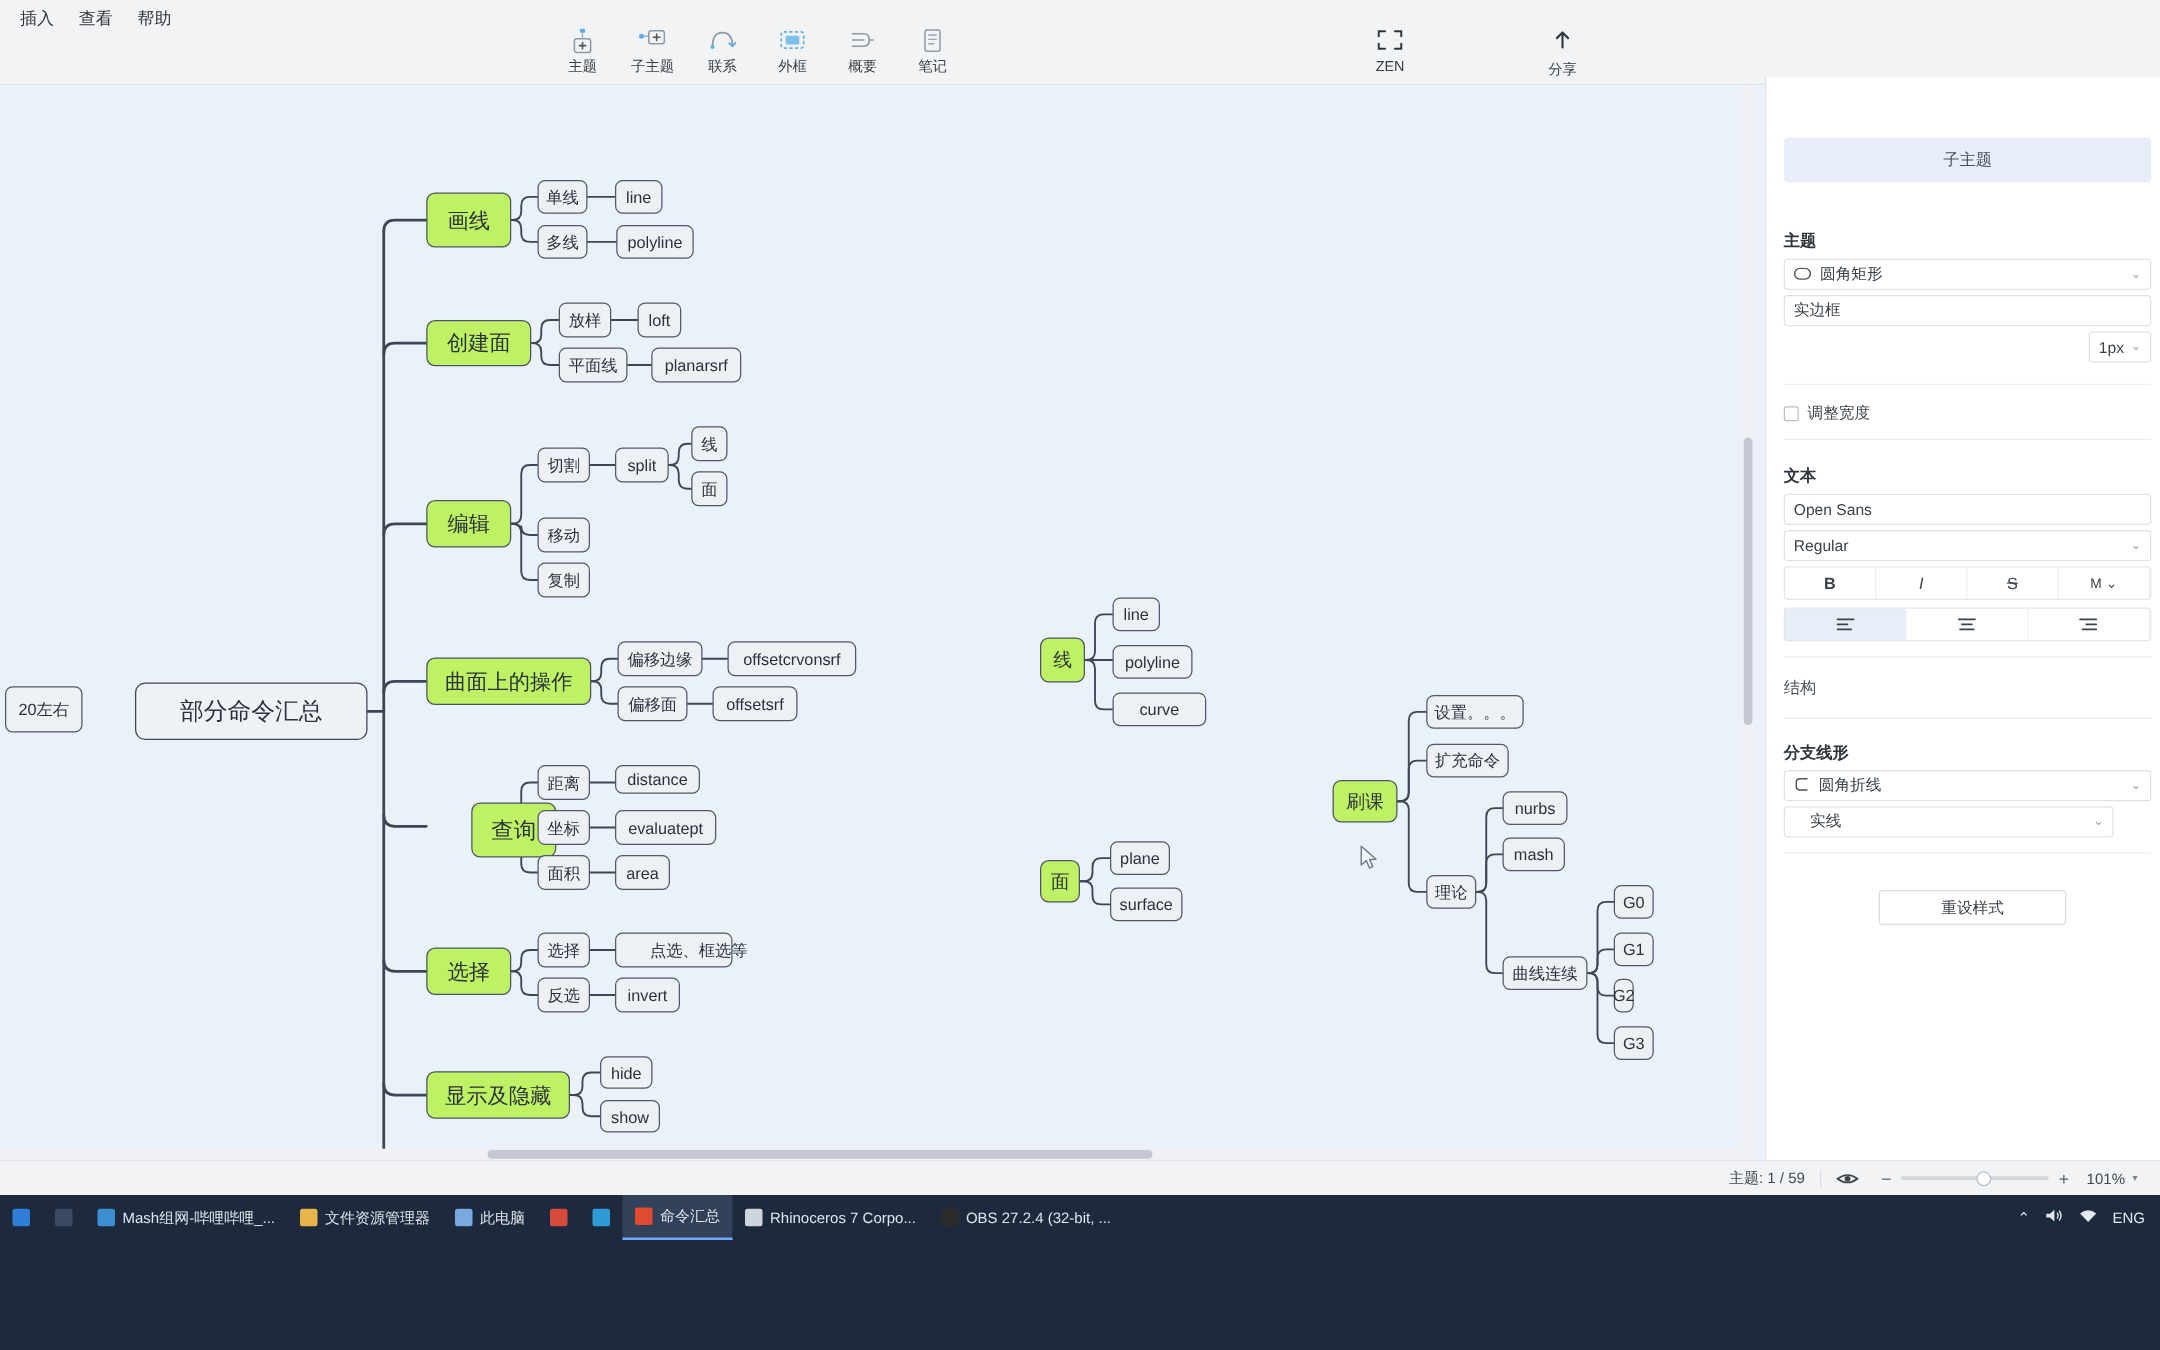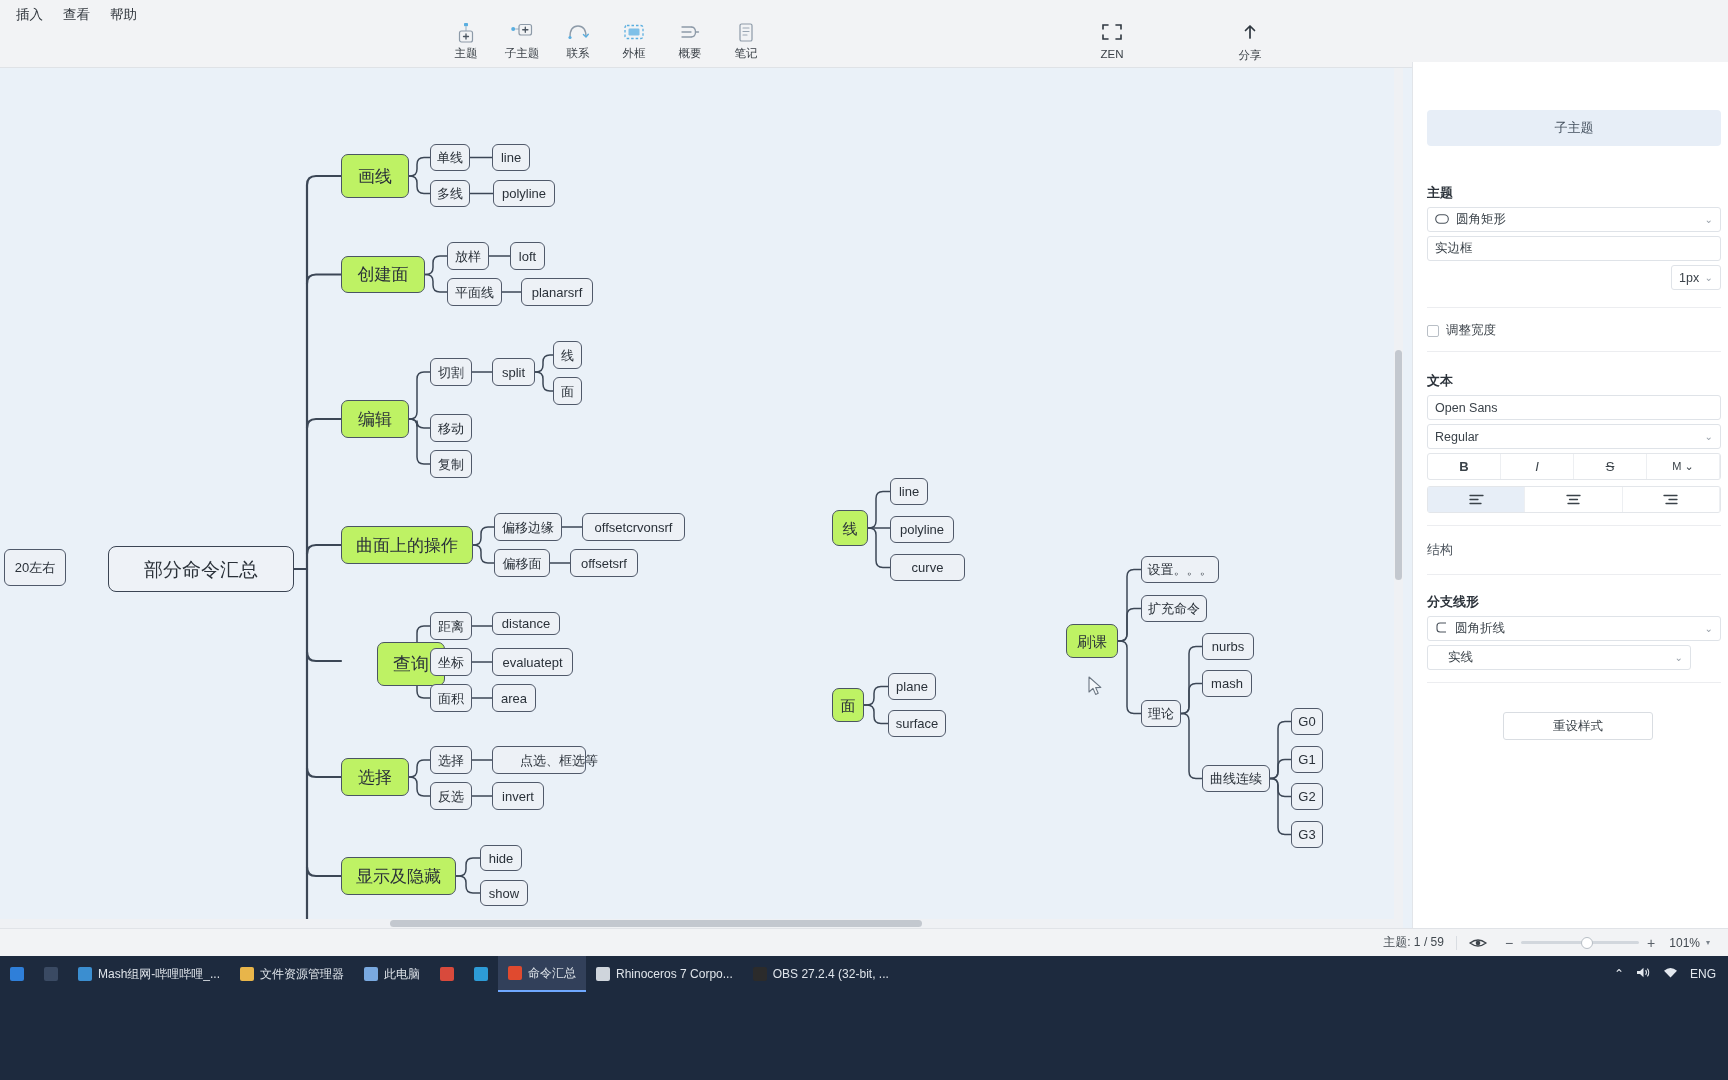--- a/index.html
+++ b/index.html
@@ -451,21 +451,21 @@
       </div>
       <div class="node leaf" style="left: 1202px; top: 697px; width: 68px; height: 27px; font-size: 13px;">
         <span>曲线连续</span>
       </div>
       <div class="node leaf" style="left: 1291px; top: 640px; width: 32px; height: 27px; font-size: 13px;">
         <span>G0</span>
       </div>
       <div class="node leaf" style="left: 1291px; top: 678px; width: 32px; height: 27px; font-size: 13px;">
         <span>G1</span>
       </div>
-      <div class="node leaf" style="left: 1291px; top: 715px; width: 32px; height: 27px; font-size: 13px;">
+      <div class="node leaf" style="left: 1291px; top: 715px; width: 16px; height: 27px; font-size: 13px;">
         <span>G2</span>
       </div>
       <div class="node leaf" style="left: 1291px; top: 753px; width: 32px; height: 27px; font-size: 13px;">
         <span>G3</span>
       </div>
     </div>
   <div id="cursor" style="position: absolute; left: 1088px; top: 608px;">
     <svg width="16" height="22" viewBox="0 0 16 22">
       <path d="M1 1 L1 16 L5 12.4 L7.6 18.4 L10.2 17.3 L7.7 11.6 L12.8 11.4 Z" fill="#f4f7fa" stroke="#6b7682" stroke-width="1.1" stroke-linejoin="round"></path>
     </svg>

